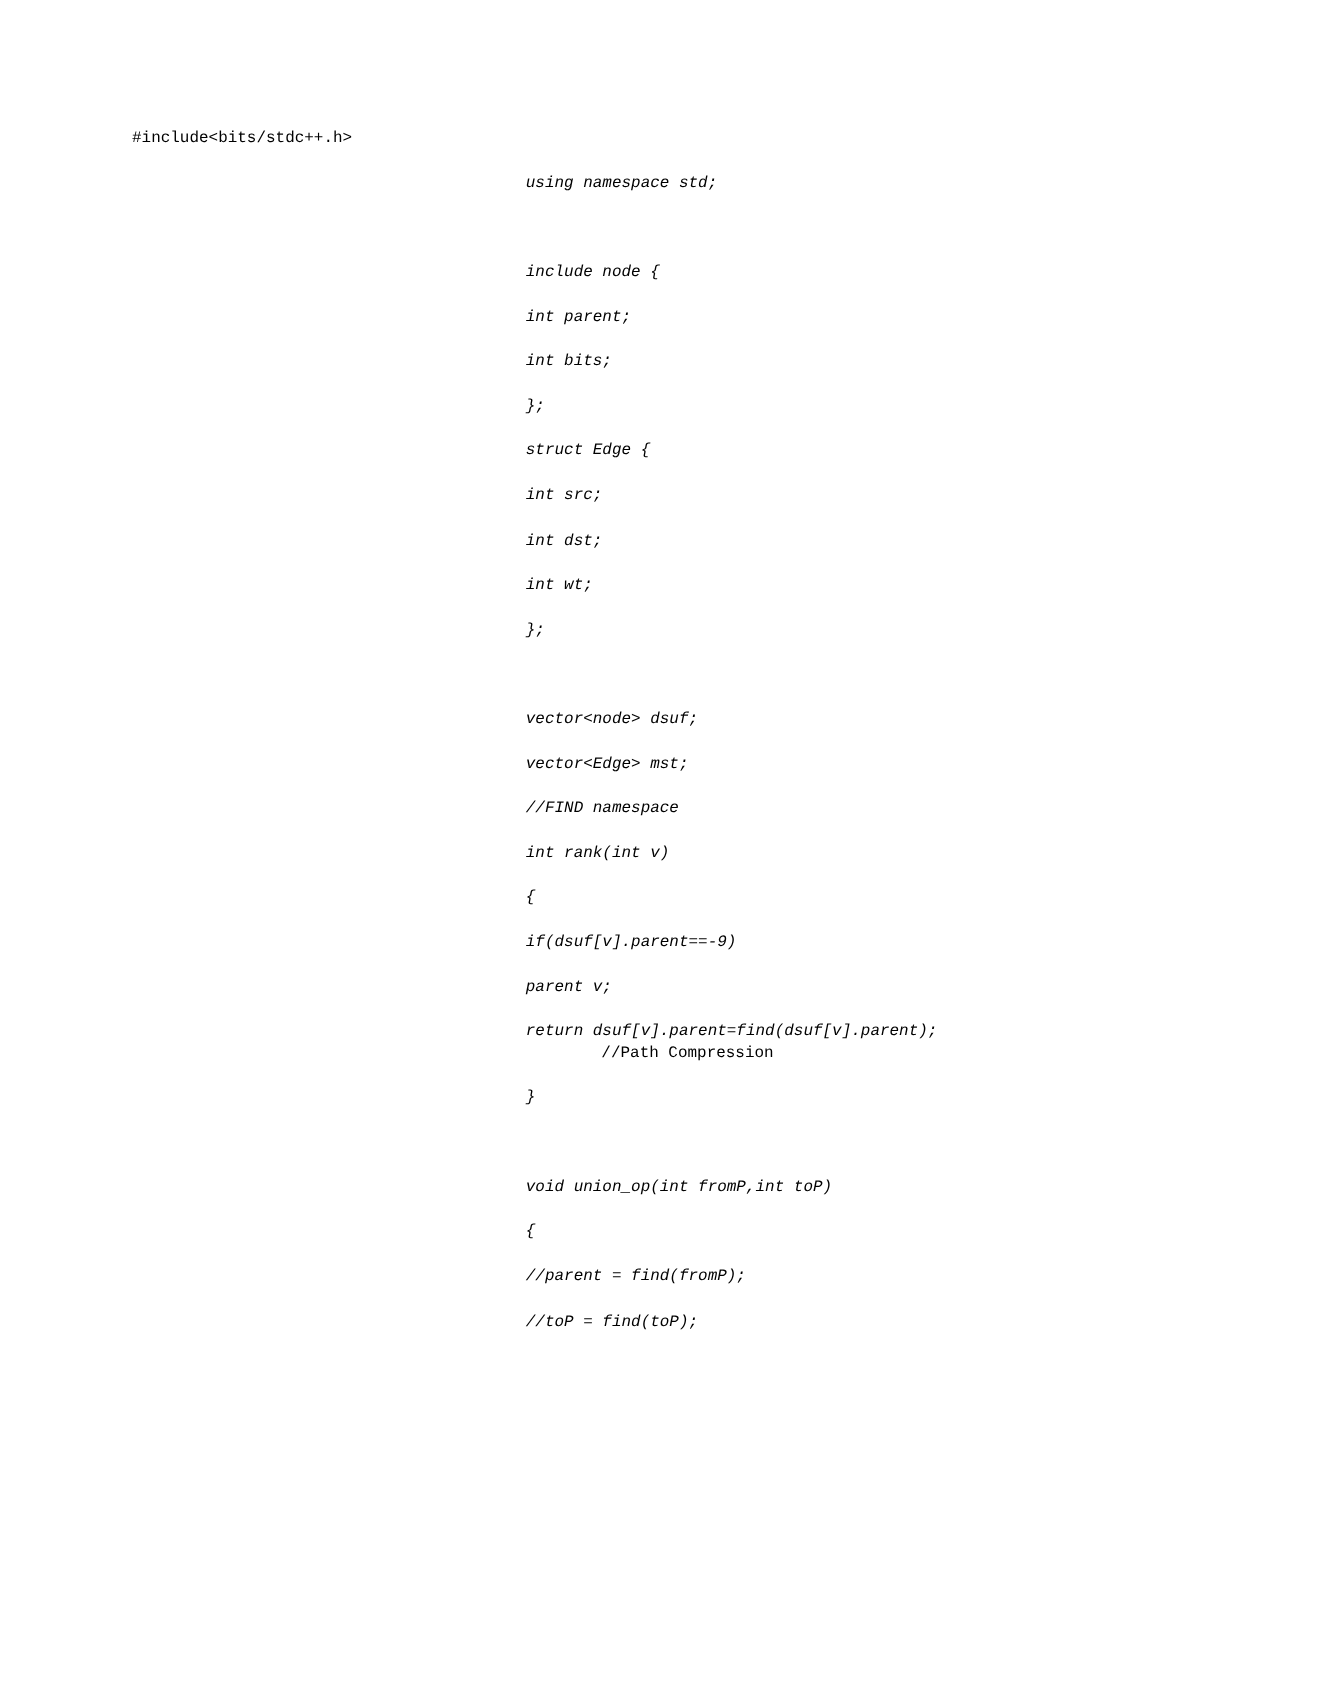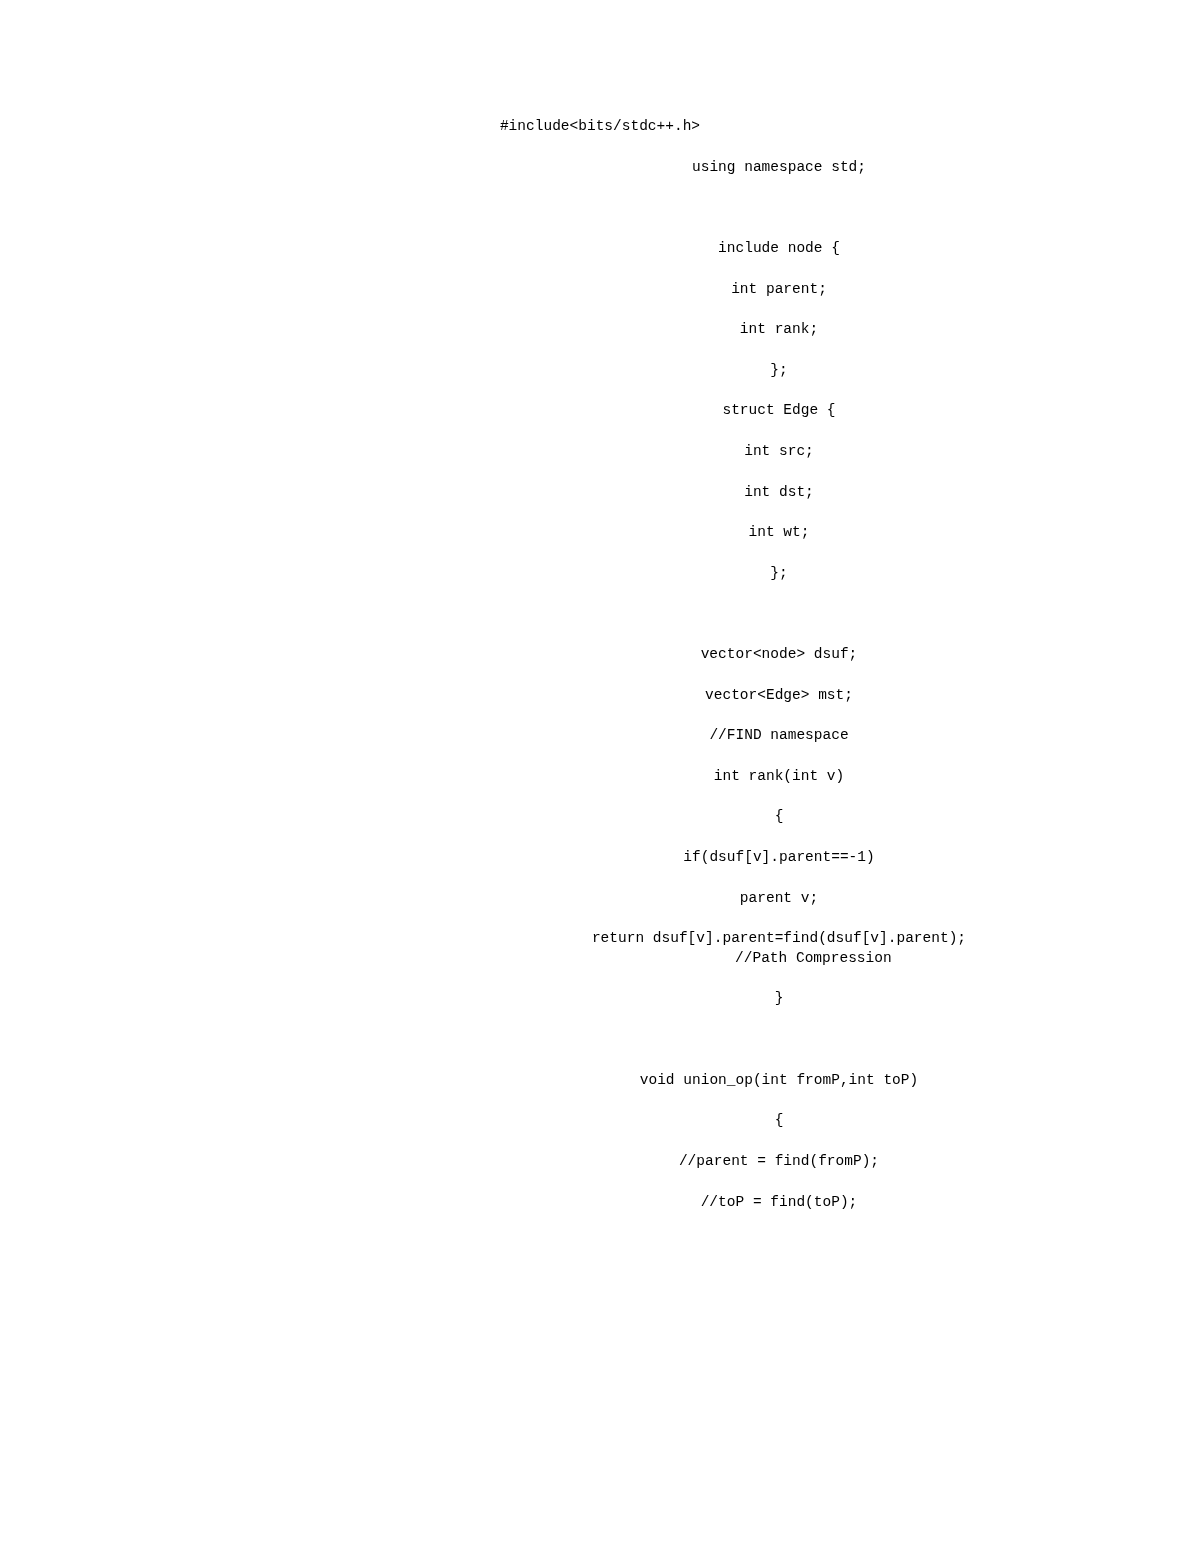--- a/index.html
+++ b/index.html
@@ -15,27 +15,27 @@
       width: 1200px;
       height: 1553px;
       position: relative;
       padding-top: 117px;
       padding-left: 120px;
       padding-right: 120px;
     }
     .line {
       line-height: 1.35;
       white-space: pre;
-      text-align: center;
     }
     .first-line {
       margin-left: 0;
     }
     .indented {
       margin-left: 358px;
+      font-style: italic;
     }
     .gap {
       height: 21px;
     }
     .big-gap {
       height: 41px;
     }
     .wrapped-comment {
       margin-left: 418px;
     }
@@ -45,21 +45,21 @@
 
 <div class="line first-line">#include&lt;bits/stdc++.h&gt;</div>
 <div class="gap"></div>
 <div class="line indented">using namespace std;</div>
 <div class="big-gap"></div>
 <div class="gap"></div>
 <div class="line indented">include node {</div>
 <div class="gap"></div>
 <div class="line indented">int parent;</div>
 <div class="gap"></div>
-<div class="line indented">int rank;</div>
+<div class="line indented">int bits;</div>
 <div class="gap"></div>
 <div class="line indented">};</div>
 <div class="gap"></div>
 <div class="line indented">struct Edge {</div>
 <div class="gap"></div>
 <div class="line indented">int src;</div>
 <div class="gap"></div>
 <div class="line indented">int dst;</div>
 <div class="gap"></div>
 <div class="line indented">int wt;</div>
@@ -70,21 +70,21 @@
 <div class="line indented">vector&lt;node&gt; dsuf;</div>
 <div class="gap"></div>
 <div class="line indented">vector&lt;Edge&gt; mst;</div>
 <div class="gap"></div>
 <div class="line indented">//FIND namespace</div>
 <div class="gap"></div>
 <div class="line indented">int rank(int v)</div>
 <div class="gap"></div>
 <div class="line indented">{</div>
 <div class="gap"></div>
-<div class="line indented">if(dsuf[v].parent==-1)</div>
+<div class="line indented">if(dsuf[v].parent==-9)</div>
 <div class="gap"></div>
 <div class="line indented">parent v;</div>
 <div class="gap"></div>
 <div class="line indented">return dsuf[v].parent=find(dsuf[v].parent);</div>
 <div class="line wrapped-comment"> //Path Compression</div>
 <div class="gap"></div>
 <div class="line indented">}</div>
 <div class="big-gap"></div>
 <div class="gap"></div>
 <div class="line indented">void union_op(int fromP,int toP)</div>

